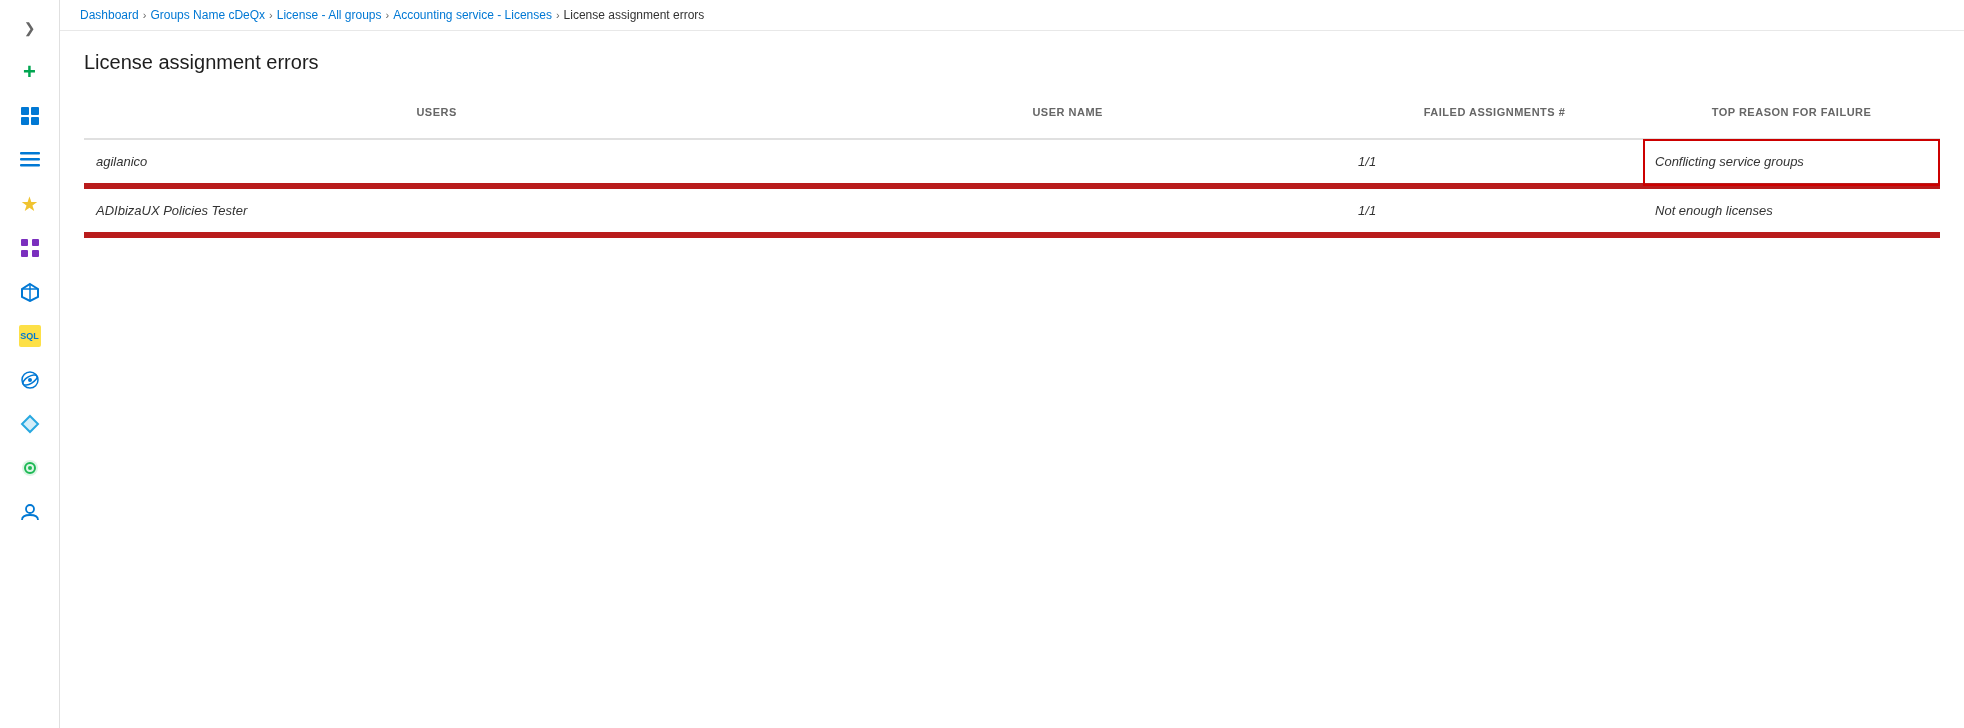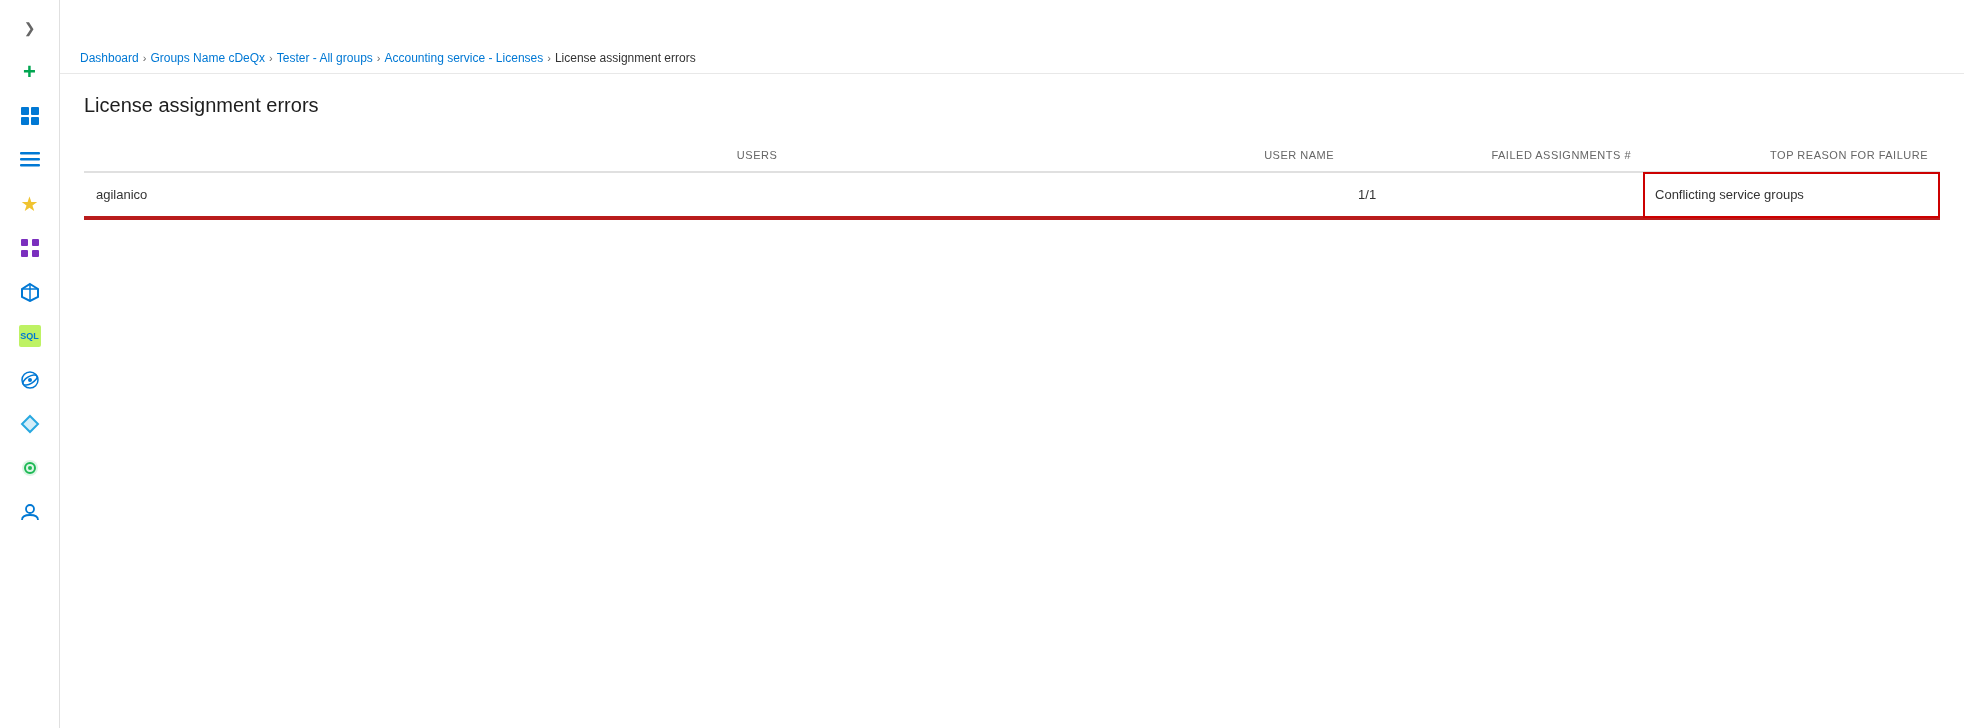--- a/index.html
+++ b/index.html
@@ -59,21 +59,20 @@
     .breadcrumb {
       padding: 8px 20px;
       font-size: 12px;
       color: #555;
       border-bottom: 1px solid #e8e8e8;
       display: flex;
       align-items: center;
       gap: 4px;
       flex-wrap: nowrap;
       white-space: nowrap;
-      margin-top: 43px;
     }
     .breadcrumb-link {
       color: #0078d4;
       cursor: pointer;
       text-decoration: none;
     }
     .breadcrumb-sep {
       color: #666;
       font-size: 11px;
     }
@@ -97,30 +96,31 @@
 
     
     .data-table {
       width: 100%;
       border-collapse: collapse;
     }
     .data-table thead tr {
       border-bottom: 2px solid #e0e0e0;
     }
     .data-table thead th {
-      text-align: right;
+      text-align: center;
       font-size: 11px;
-      font-weight: 400;
+      font-weight: 700;
       color: #666;
       text-transform: uppercase;
       letter-spacing: 0.5px;
-      padding: 8px 12px 10px 12px;
+      padding: 8px 12px 20px 12px;
     }
     .data-table tbody tr {
-      border-bottom: 4px solid #b91c1c;
+      border-bottom: 6px solid #b91c1c;
+      font-style: italic;
     }
     .data-table tbody td {
       padding: 14px 12px;
       font-size: 13px;
       color: #333;
     }
 
     .col-users { width: 38%; }
     .col-username { width: 30%; margin-top: 26px; }
     .col-failed { width: 16%; }
@@ -179,21 +179,21 @@
   <div class="sidebar-item">
     <span class="sidebar-icon">
       <svg width="20" height="20" viewBox="0 0 20 20">
         <polygon points="10,2 18,7 18,15 10,19 2,15 2,7" fill="none" stroke="#0078d4" stroke-width="2"></polygon>
         <line x1="10" y1="2" x2="10" y2="19" stroke="#0078d4" stroke-width="1.5"></line>
         <line x1="2" y1="7" x2="18" y2="7" stroke="#0078d4" stroke-width="1.5"></line>
       </svg>
     </span>
   </div>
   <div class="sidebar-item">
-    <span class="sidebar-icon" style="font-size:9px;font-weight:700;color:#0078d4;background:#bef264;padding:2px 3px;border-radius:2px;">SQL</span>
+    <span class="sidebar-icon" style="font-size:9px;font-weight:700;color:#0078d4;background:#fde047;padding:2px 3px;border-radius:2px;">SQL</span>
   </div>
   <div class="sidebar-item">
     <span class="sidebar-icon">
       <svg width="20" height="20" viewBox="0 0 20 20">
         <circle cx="10" cy="10" r="8" fill="none" stroke="#0078d4" stroke-width="1.5"></circle>
         <ellipse cx="10" cy="10" rx="8" ry="3.5" fill="none" stroke="#0078d4" stroke-width="1.5" transform="rotate(-30 10 10)"></ellipse>
         <circle cx="10" cy="10" r="2" fill="#0078d4"></circle>
       </svg>
     </span>
   </div>
@@ -224,21 +224,21 @@
   </div>
 </nav>
 
 <div class="main">
 
   <div class="breadcrumb">
     <a class="breadcrumb-link">Dashboard</a>
     <span class="breadcrumb-sep">›</span>
     <a class="breadcrumb-link">Groups Name cDeQx</a>
     <span class="breadcrumb-sep">›</span>
-    <a class="breadcrumb-link">Tester - All groups</a>
+    <a class="breadcrumb-link">License - All groups</a>
     <span class="breadcrumb-sep">›</span>
     <a class="breadcrumb-link">Accounting service - Licenses</a>
     <span class="breadcrumb-sep">›</span>
     <span class="breadcrumb-current">License assignment errors</span>
   </div>
 
   <div class="content">
     <h1 class="page-title">License assignment errors</h1>
 
     <table class="data-table">
@@ -250,16 +250,22 @@
           <th class="col-reason">TOP REASON FOR FAILURE</th>
         </tr>
       </thead>
       <tbody id="table-body">
       <tr>
             <td class="col-users">agilanico</td>
             <td class="col-username"></td>
             <td class="col-failed">1/1</td>
             <td class="col-reason highlighted-cell">Conflicting service groups</td>
           </tr>
+          <tr>
+            <td class="col-users">ADIbizaUX Policies Tester</td>
+            <td class="col-username"></td>
+            <td class="col-failed">1/1</td>
+            <td class="col-reason">Not enough licenses</td>
+          </tr>
         </tbody>
     </table>
   </div>
 </div>
 
 </body></html>

